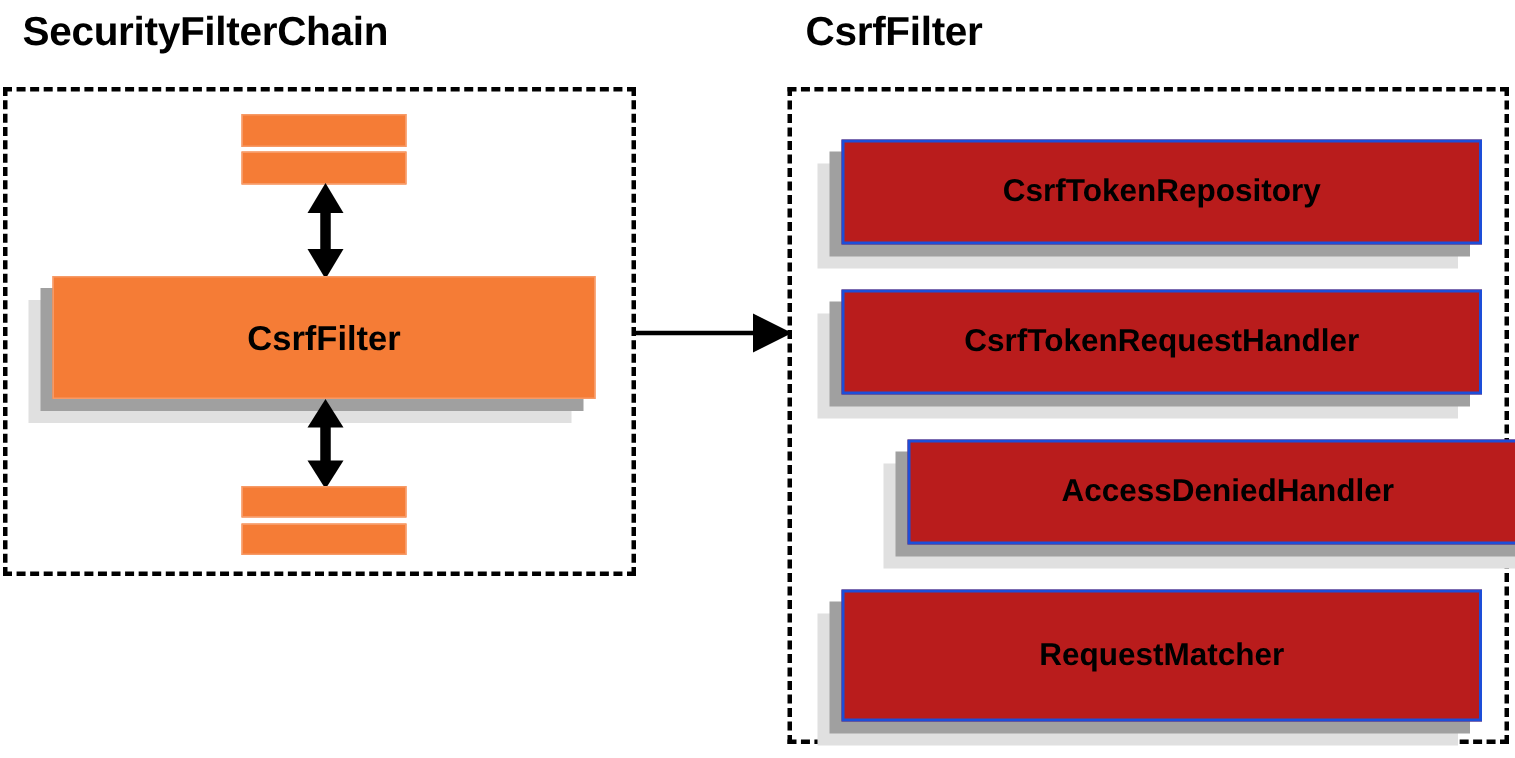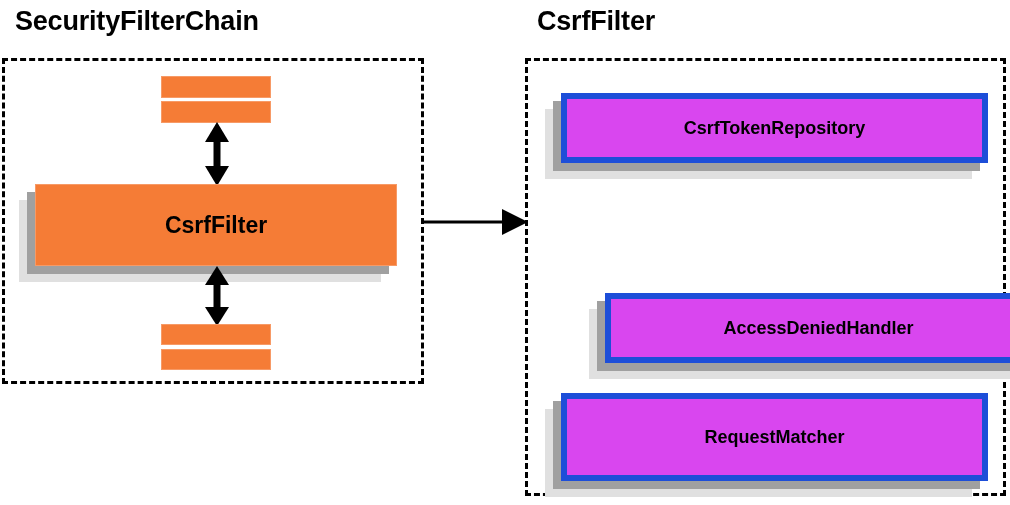--- a/index.html
+++ b/index.html
@@ -68,23 +68,23 @@
     color: #000000;
     white-space: nowrap;
   }
 
   .card.orange .face {
     background: #f57c36;
     border: 1px solid #f79a66;
     font-size: 23px;
   }
   .card.blue .face {
-    background: #d946ef;
-    border: 6px solid #1d4ed8;
-    font-size: 18px;
+    background: #b91c1c;
+    border: 2px solid #1d4ed8;
+    font-size: 21px;
   }
 
   
   .bar {
     position: absolute;
     background: #f57c36;
     border: 1px solid #f79a66;
     box-sizing: border-box;
   }
 
@@ -135,20 +135,25 @@
   <div class="panel-title" style="left:537px; top:5px;">CsrfFilter</div>
 
   <div class="dashed-panel" style="left:525px; top:58px; width:481px; height:438px;"></div>
 
   <div class="card blue" style="left:561px; top:93px; width:427px; height:70px;">
     <div class="shadow-back"></div>
     <div class="shadow-mid"></div>
     <div class="face">CsrfTokenRepository</div>
   </div>
 
+  <div class="card blue" style="left:561px; top:193px; width:427px; height:70px;">
+    <div class="shadow-back"></div>
+    <div class="shadow-mid"></div>
+    <div class="face">CsrfTokenRequestHandler</div>
+  </div>
 
   <div class="card blue" style="left:561px; top:293px; width:427px; height:70px;margin-left:44px;">
     <div class="shadow-back"></div>
     <div class="shadow-mid"></div>
     <div class="face">AccessDeniedHandler</div>
   </div>
 
   <div class="card blue" style="left:561px; top:393px; width:427px; height:88px;">
     <div class="shadow-back"></div>
     <div class="shadow-mid"></div>

